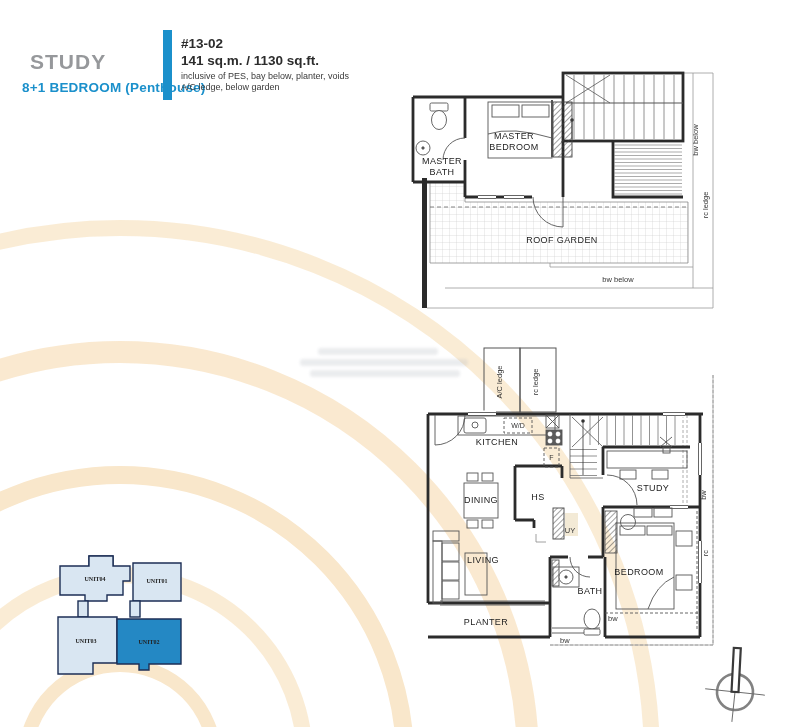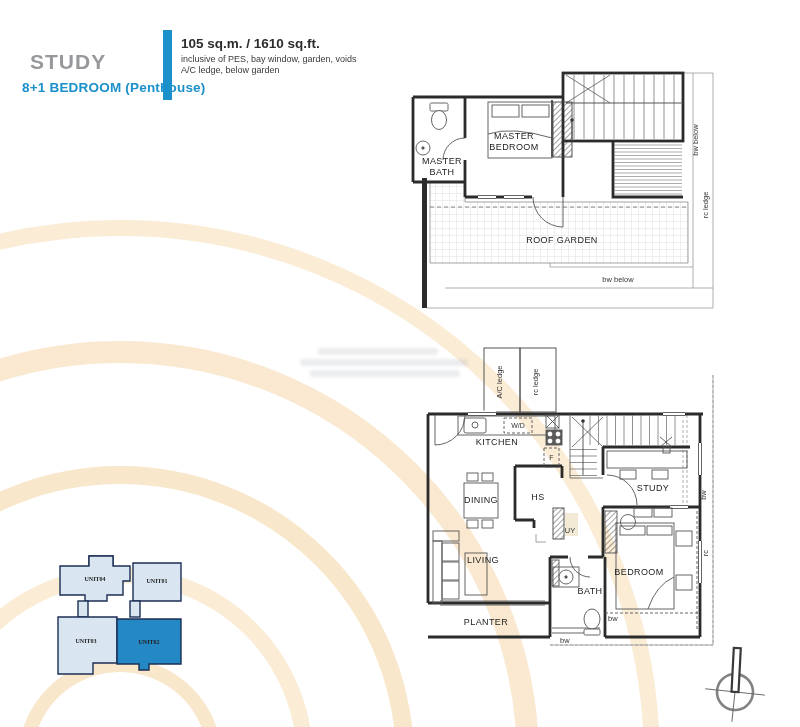--- a/index.html
+++ b/index.html
@@ -57,22 +57,23 @@
   <div class="wline" style="width:150px;margin-left:10px;"></div>
 </div>
 
 <div class="header">
   <div class="type-label">STUDY</div>
   <svg class="accent-bar" viewBox="0 0 9 70">
     <rect x="0" y="0" width="9" height="70" fill="#1b90cb"></rect>
   </svg>
   <div class="bedroom-label">8+1 BEDROOM (Penthouse)</div>
   <div class="unit-details">
-    <div class="unit-area">105 sq.m. / 1610 sq.ft.</div>
-    <div class="unit-incl">inclusive of PES, bay window, garden, voids</div>
+    <div class="unit-number">#13-02</div>
+    <div class="unit-area">141 sq.m. / 1130 sq.ft.</div>
+    <div class="unit-incl">inclusive of PES, bay below, planter, voids</div>
     <div class="unit-incl">A/C ledge, below garden</div>
   </div>
 </div>
 
 <svg class="plan upper-plan" width="320" height="252" viewBox="0 0 320 252">
   <defs>
     <pattern id="hatch" width="4" height="4" patternUnits="userSpaceOnUse" patternTransform="rotate(45)">
       <line x1="0" y1="0" x2="0" y2="4" stroke="#444" stroke-width="1"></line>
     </pattern>
     <pattern id="grid" width="7" height="7" patternUnits="userSpaceOnUse">

